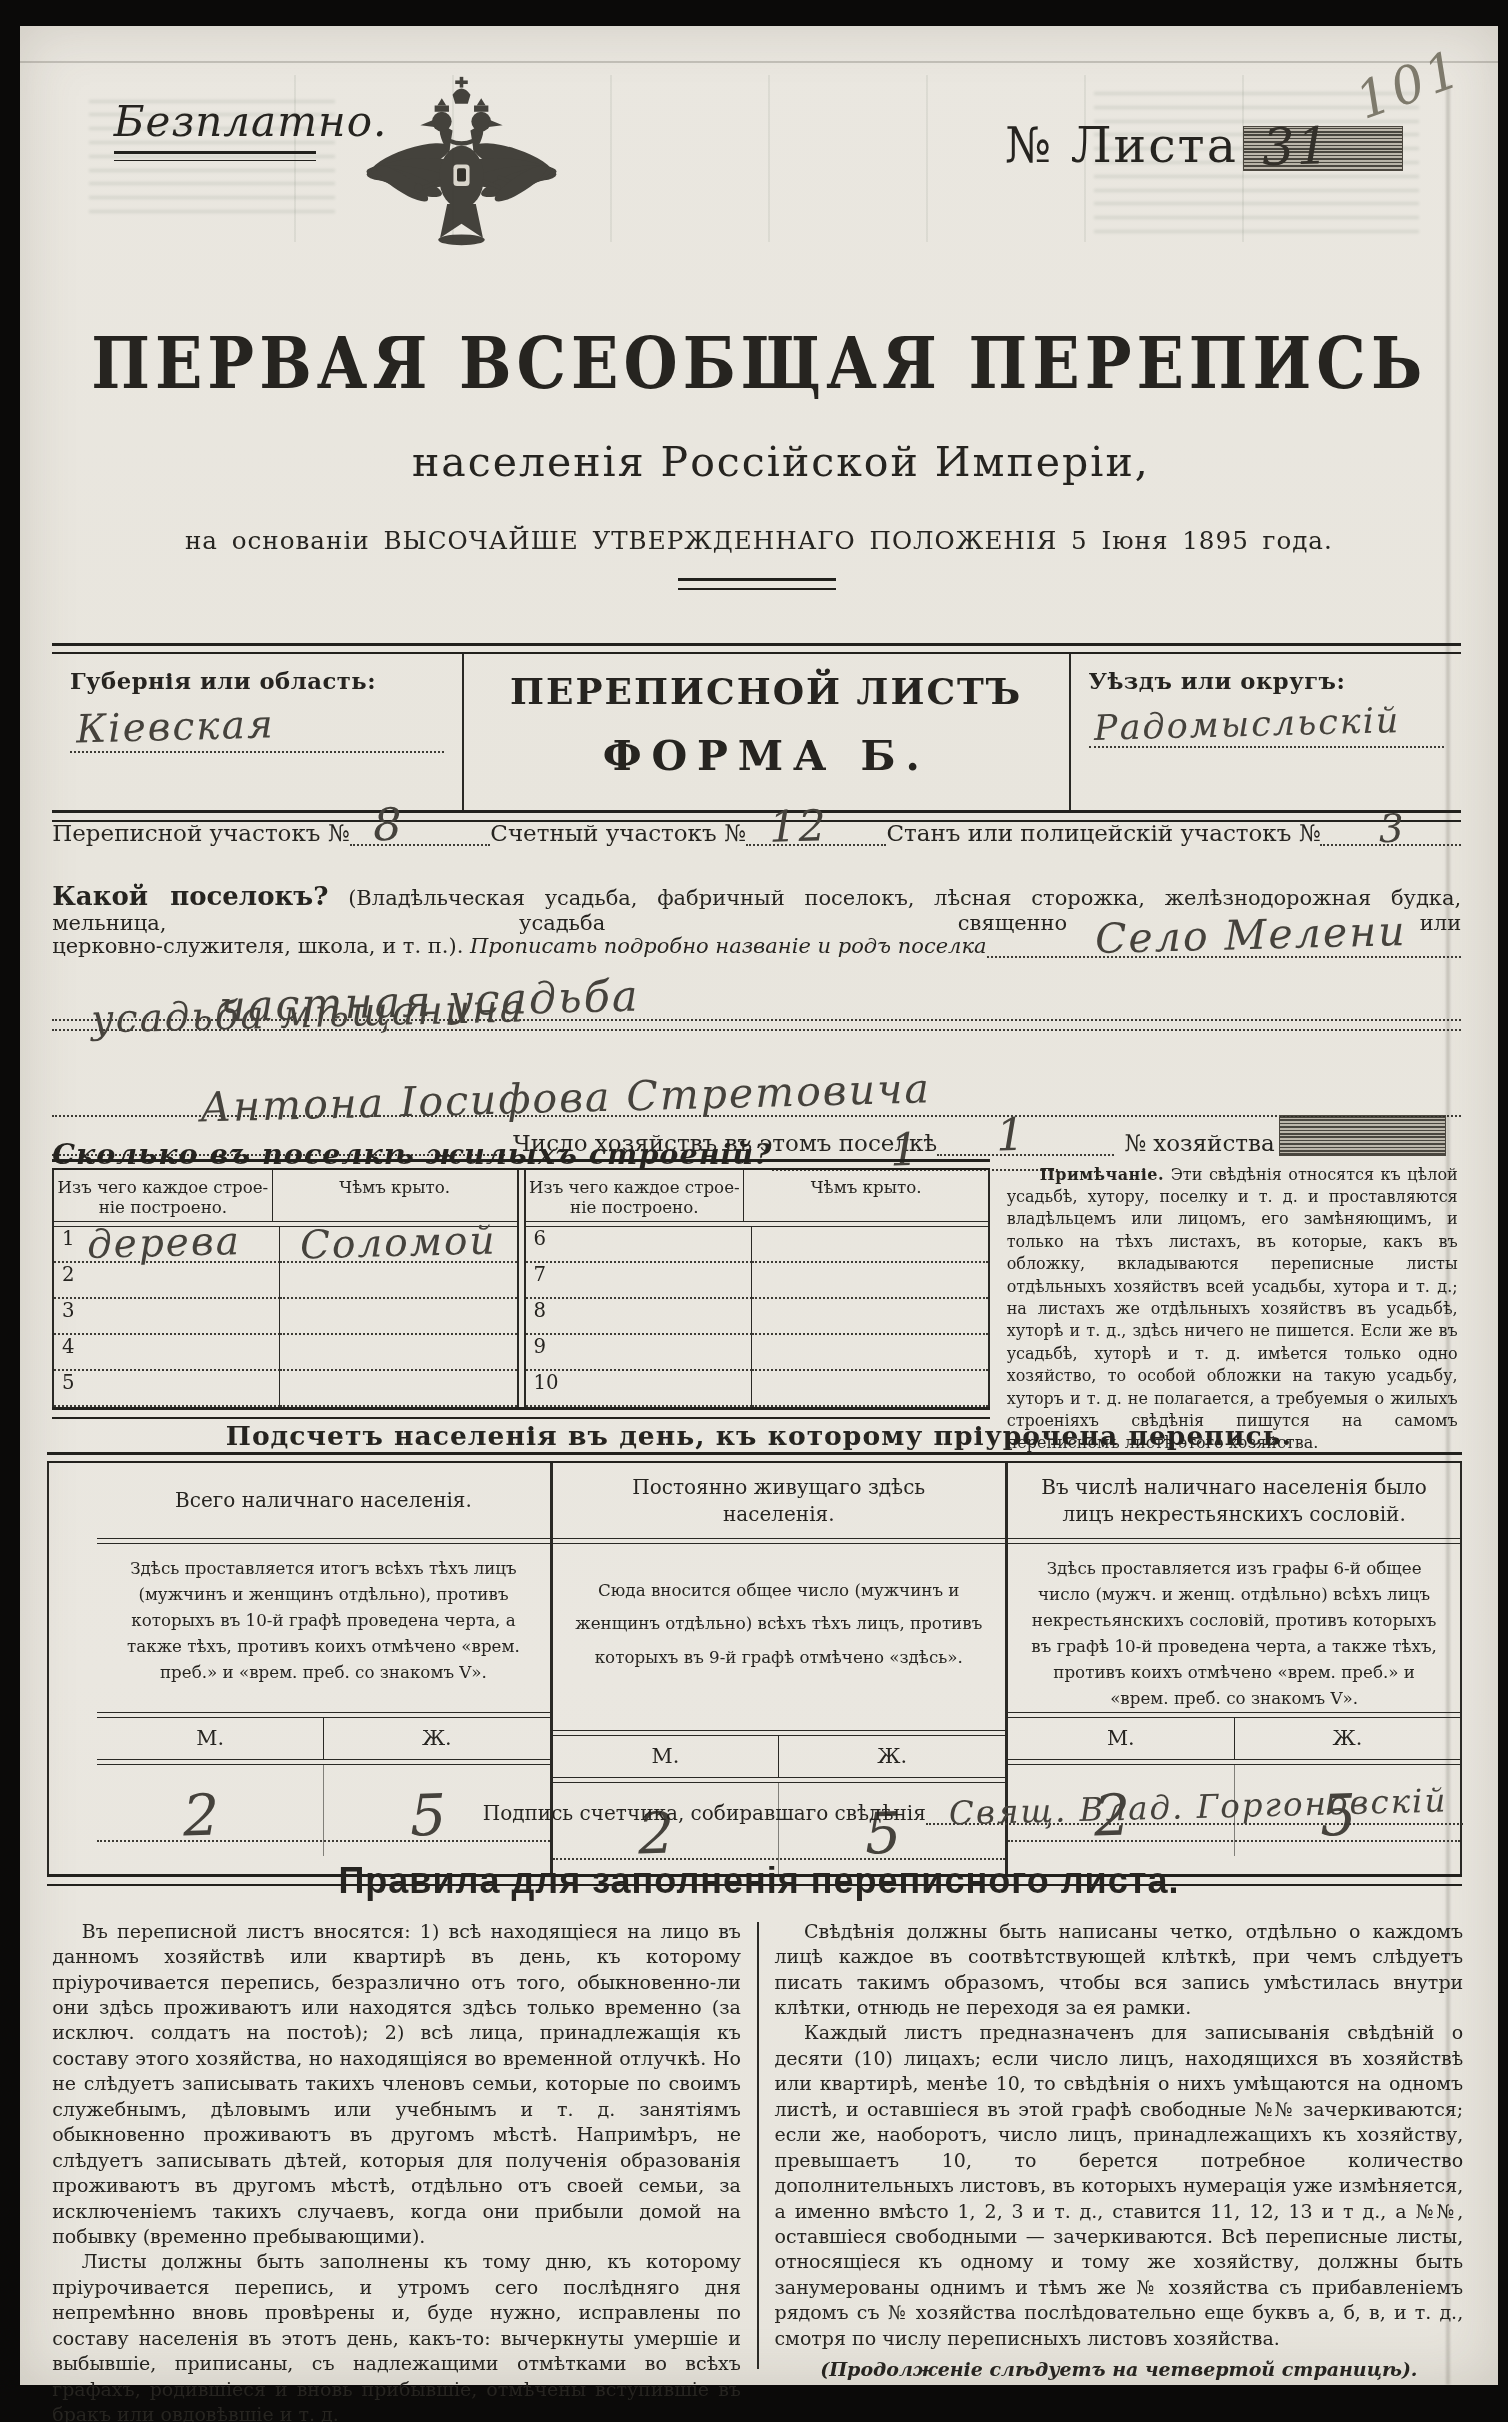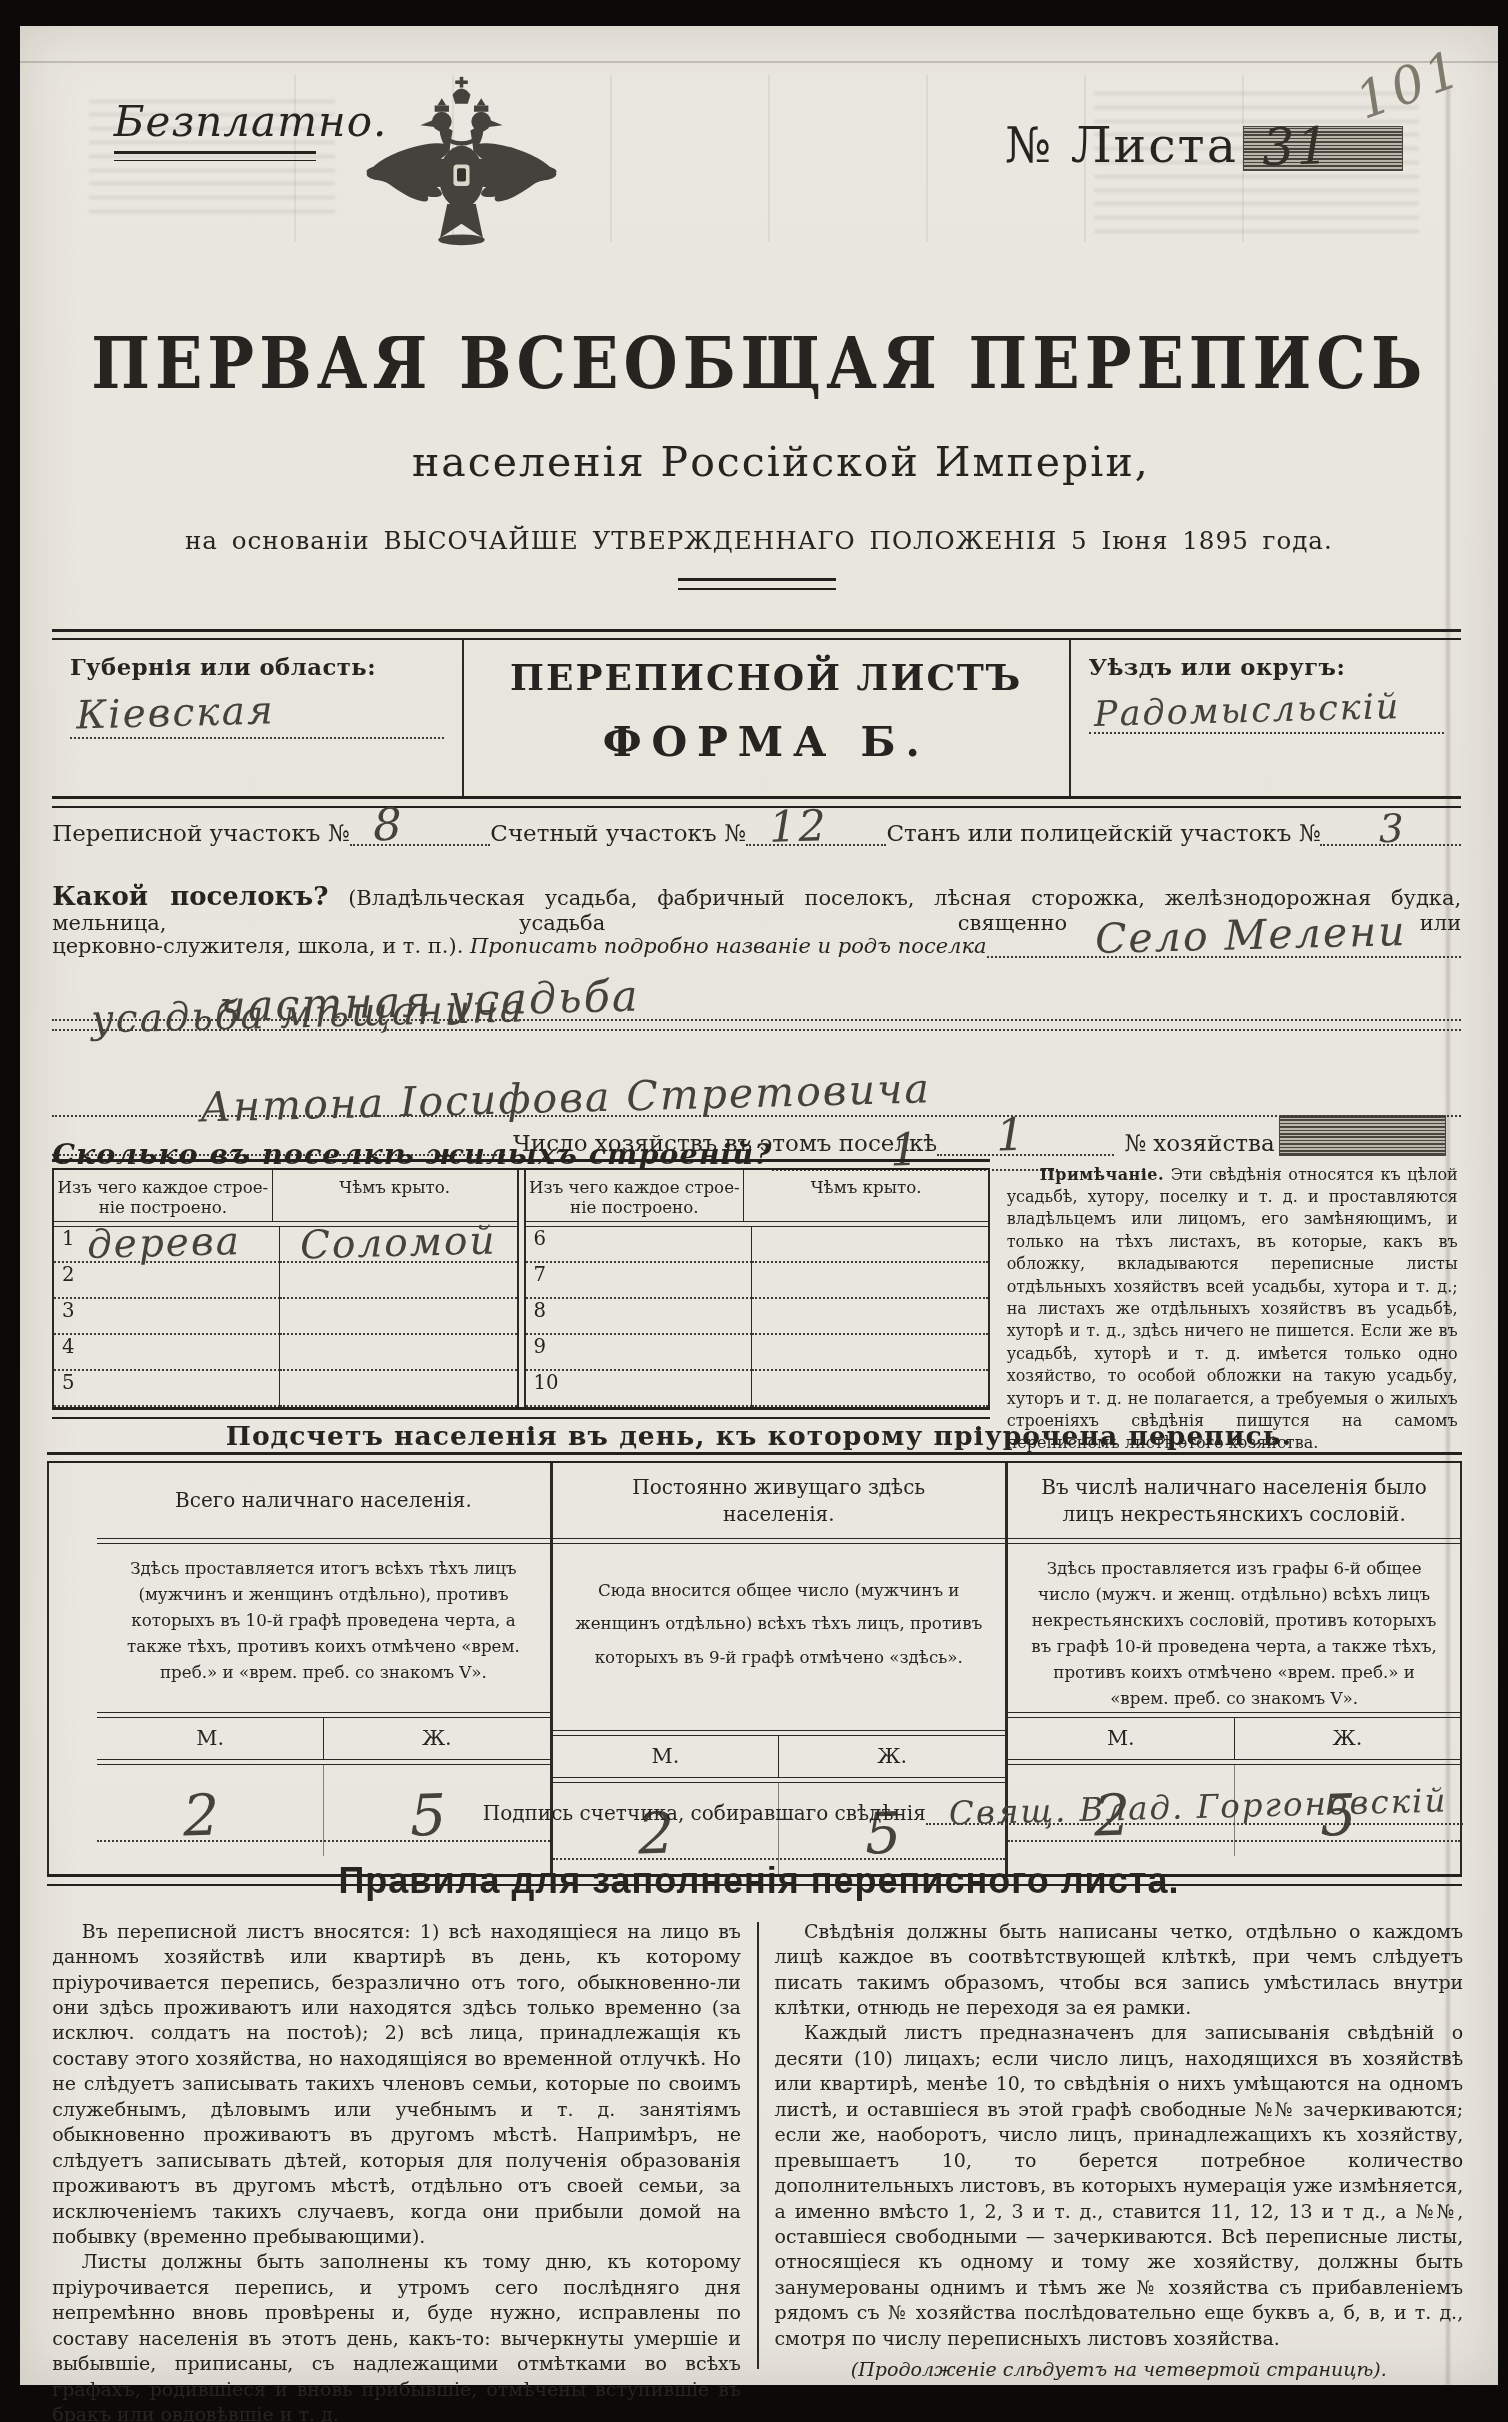--- a/index.html
+++ b/index.html
@@ -89,21 +89,21 @@
   .pt-v .hand{position:absolute;bottom:7.9px;left:38%;font-size:57px;}
   
   .sig{left:463px;width:980px;display:flex;align-items:flex-end;font-size:20px;}
   .sig .hand{font-size:32.5px;bottom:-3.9px;}
   
   .rules-h{font-family:"Liberation Sans","DejaVu Sans",sans-serif;font-size:36px;font-weight:bold;letter-spacing:1px;}
   .rcols{left:32.5px;width:1411px;display:flex;}
   .rcol{width:50%;}
   .rdiv{width:2px;background:#2b2a26;margin:3.9px 15.8px 59px 15.8px;}
   .rcol p{margin:0;text-align:justify;text-indent:29.6px;font-size:19px;line-height:1.34;}
-  .rfoot{text-align:center !important;text-indent:0 !important;font-style:italic;margin-top:5.9px !important;}
+  .rfoot{text-align:center !important;text-indent:0 !important;font-style:italic;margin-top:5.9px !important;font-weight:bold;}
   .justline{text-align:justify;text-align-last:justify;}
 </style>
 </head>
 <body>
 
 <div class="stage">
   <div class="paper">
     <div class="scratch"></div>
     <div class="bleedcols"></div>
     <div class="bleedtxt" style="left:69px;top:69px;width:246px;height:118px;"></div>
@@ -175,21 +175,21 @@
         <span class="hand" style="position:absolute;left:17.7px;bottom:-5.9px;font-size:51px;color:#33302a;">31</span>
       </span>
     </div>
     <div class="abs pencil" style="left:1335px;top:29.6px;">101</div>
 
     <div class="abs ctr t1" style="top:296px;">ПЕРВАЯ ВСЕОБЩАЯ ПЕРЕПИСЬ</div>
     <div class="abs ctr t2" style="top:412px;margin-left:22px;">населенія Россійской Имперіи,</div>
     <div class="abs ctr t3" style="top:500px;">на основаніи ВЫСОЧАЙШЕ УТВЕРЖДЕННАГО ПОЛОЖЕНІЯ 5 Іюня 1895 года.</div>
     <div class="abs tdiv" style="top:552px;"></div>
 
-    <div class="abs fh" style="top:603px;">
+    <div class="abs fh" style="top:617px;">
       <div class="rule2"></div>
       <div class="fh-body">
         <div class="fh-cell fh-l">
           <div class="fh-lab">Губернія или область:</div>
           <div class="fh-hand hand">Кіевская</div>
           <div class="fh-line"></div>
         </div>
         <div class="fh-cell fh-c">
           <div class="fh-t1">ПЕРЕПИСНОЙ ЛИСТЪ</div>
           <div class="fh-t2">ФОРМА Б.</div>

